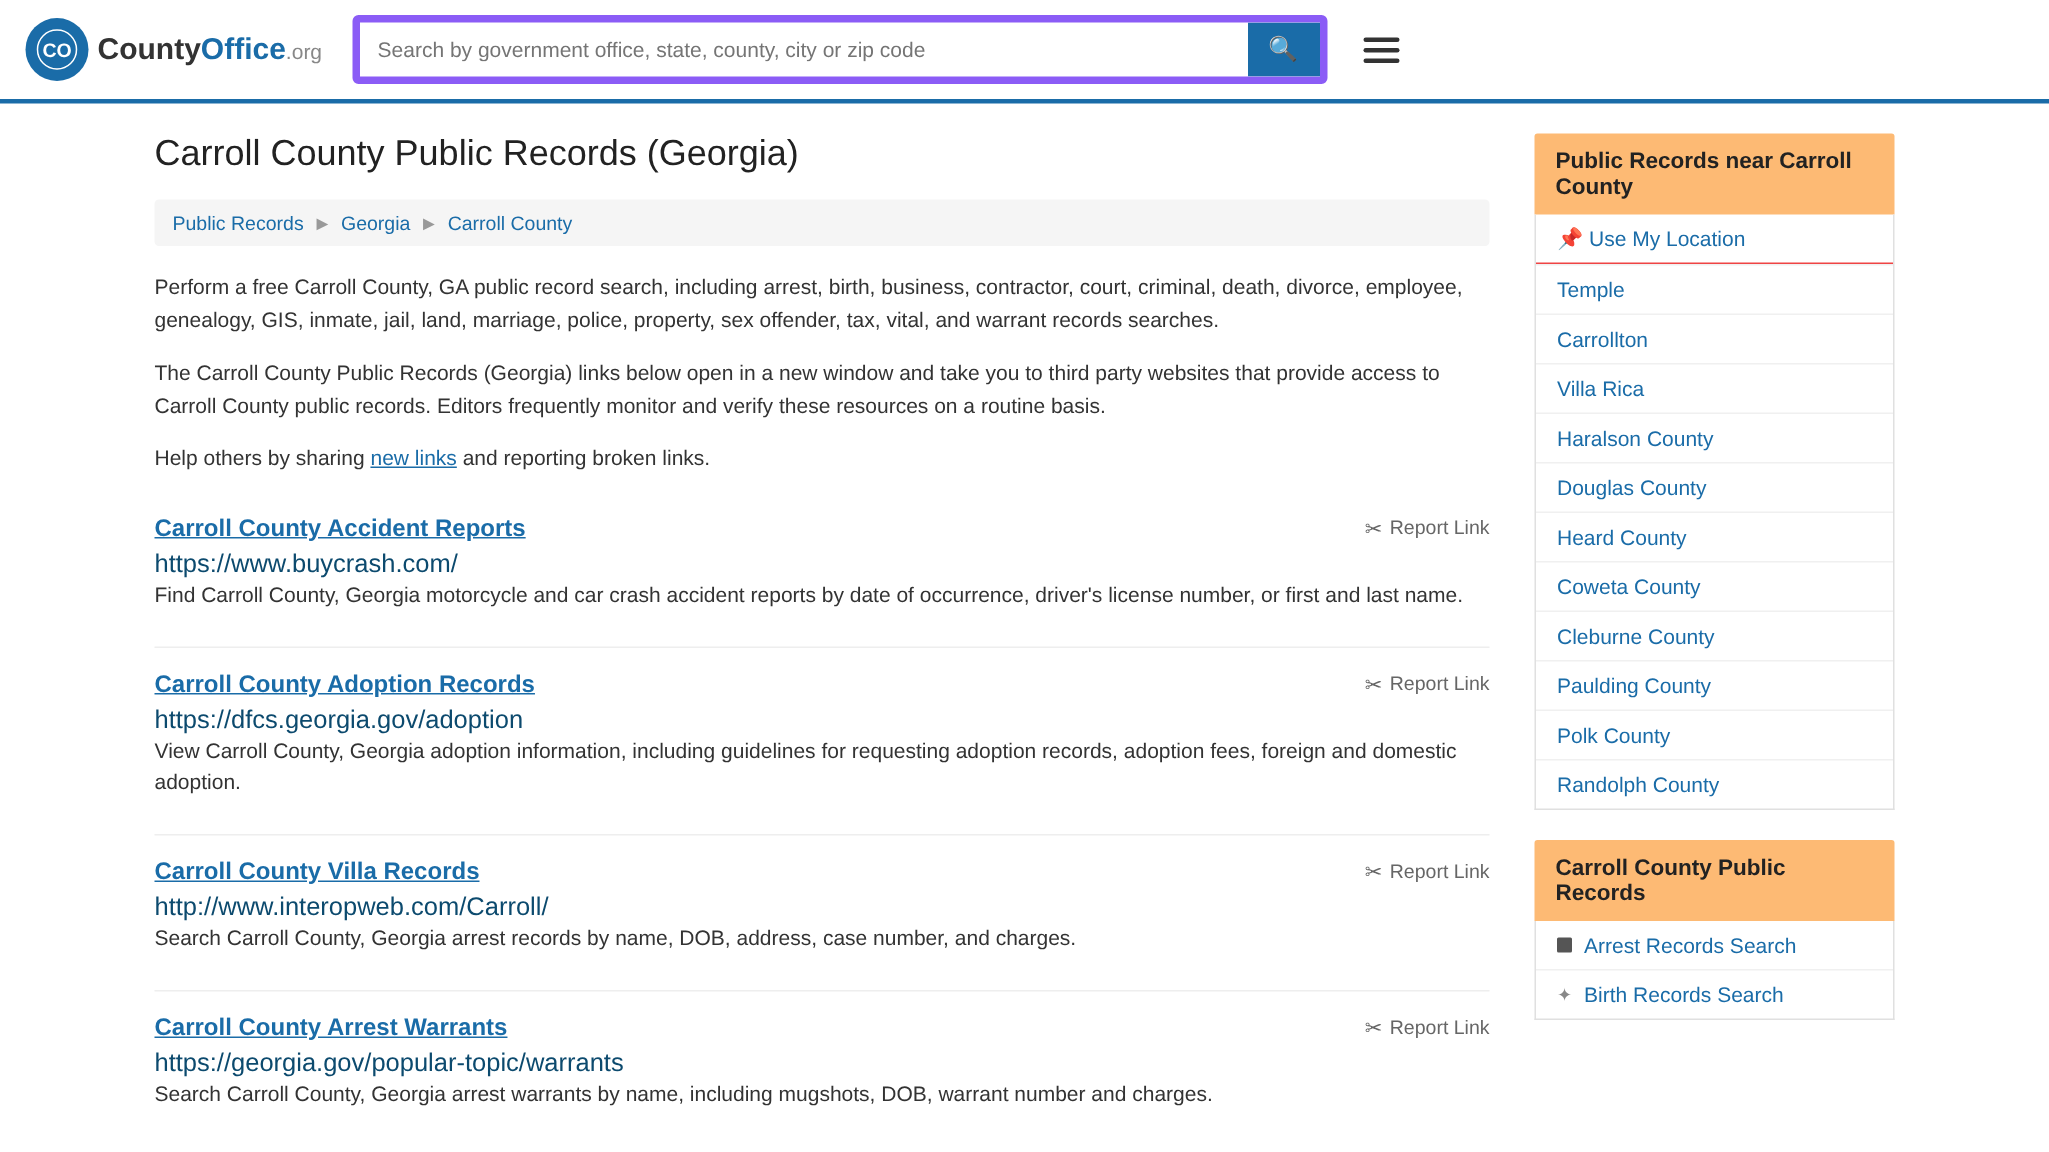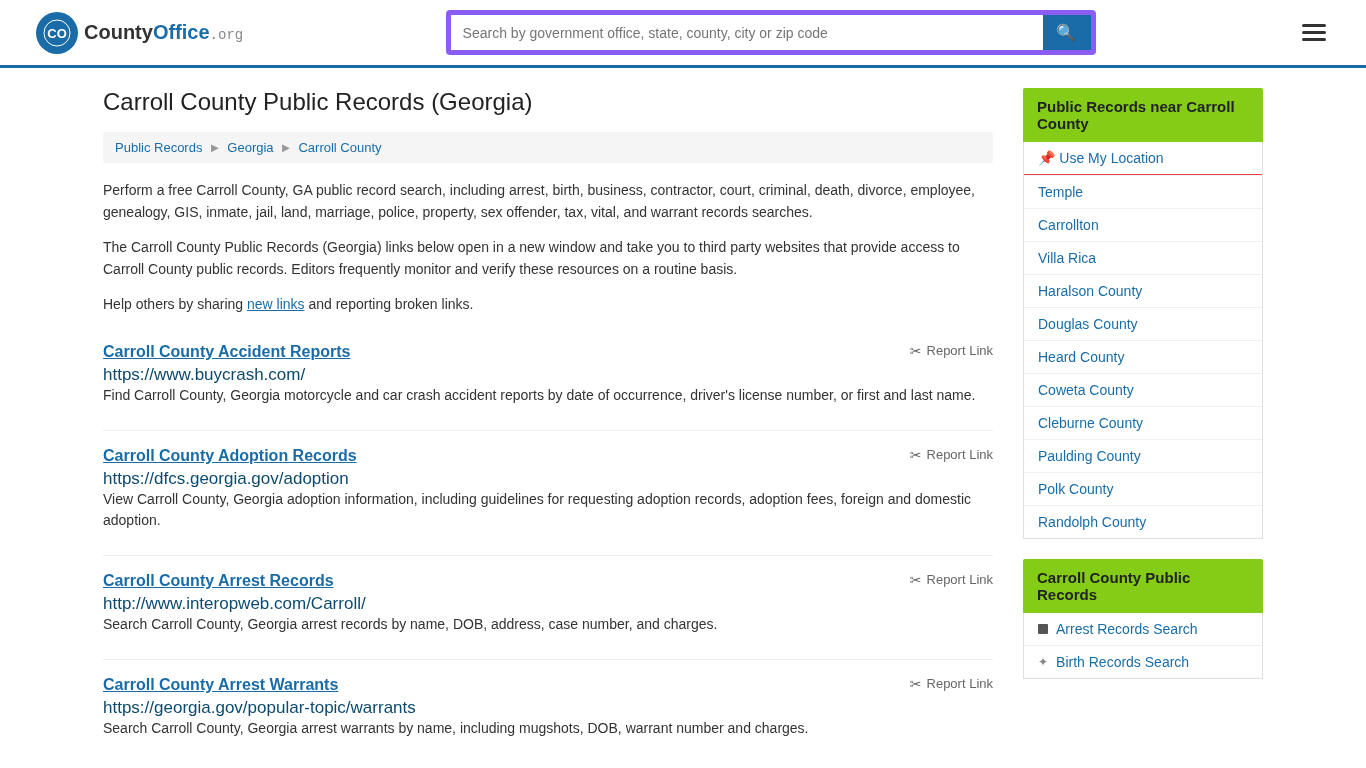--- a/index.html
+++ b/index.html
@@ -2,22 +2,21 @@
 <html><head>
   <meta charset="utf-8">
   <style>
     * { box-sizing: border-box; margin: 0; padding: 0; }
     body { font-family: Arial, sans-serif; font-size: 14px; color: #333; background: #fff; }
 
     
     .header {
       display: flex;
       align-items: center;
-      justify-content: space-between;
-      padding: 10px 36px;
+      padding: 10px 17px;
       background: #fff;
       border-bottom: 3px solid #1a6ca8;
     }
     .logo-area {
       display: flex;
       align-items: center;
       gap: 6px;
     }
     .logo-circle {
       width: 42px;
@@ -173,21 +172,21 @@
 
     
     .sidebar {
       width: 240px;
       flex-shrink: 0;
     }
     .sidebar-section {
       margin-bottom: 20px;
     }
     .sidebar-heading {
-      background: #84cc16;
+      background: #fdba74;
       padding: 10px 14px;
       font-size: 15px;
       font-weight: bold;
       color: #222;
       border-radius: 2px 2px 0 0;
       margin-bottom: 0;
     }
     .sidebar-list {
       list-style: none;
       border: 1px solid #e0e0e0;
@@ -256,21 +255,21 @@
 
 <header class="header">
   <div class="logo-area">
     <div class="logo-circle">
       <svg width="28" height="28" viewBox="0 0 28 28" fill="none">
         <circle cx="14" cy="14" r="13" fill="#1a6ca8" stroke="#fff" stroke-width="1"></circle>
         <text x="14" y="19" text-anchor="middle" fill="white" font-size="13" font-family="Arial" font-weight="bold">CO</text>
       </svg>
     </div>
     <div>
-      <span style="font-size:20px;font-weight:bold;color:#333;">County<span style="color:#1a6ca8;">Office</span><span style="color:#888;font-size:14px;font-weight:normal;font-family:Liberation Mono, monospace;">.org</span></span>
+      <span style="font-size:20px;font-weight:bold;color:#333;">County<span style="color:#1a6ca8;">Office</span><span style="color:#888;font-size:14px;font-weight:normal;">.org</span></span>
     </div>
   </div>
 
   <div class="search-bar">
     <input type="text" placeholder="Search by government office, state, county, city or zip code" style="">
     <button>
       <span>🔍</span>
     </button>
   </div>
 
@@ -322,21 +321,21 @@
             <span class="scissors-icon">✂</span>
             <span>Report Link</span>
           </button>
         </div>
         <a class="record-url" href="#">https://dfcs.georgia.gov/adoption</a>
         <p class="record-desc">View Carroll County, Georgia adoption information, including guidelines for requesting adoption records, adoption fees, foreign and domestic adoption.</p>
       </div>
 
       <div class="record-item">
         <div class="record-header">
-          <span class="record-title">Carroll County Arrest Records</span>
+          <span class="record-title">Carroll County Villa Records</span>
           <button class="report-link-btn">
             <span class="scissors-icon">✂</span>
             <span>Report Link</span>
           </button>
         </div>
         <a class="record-url" href="#">http://www.interopweb.com/Carroll/</a>
         <p class="record-desc">Search Carroll County, Georgia arrest records by name, DOB, address, case number, and charges.</p>
       </div>
 
       <div class="record-item">

